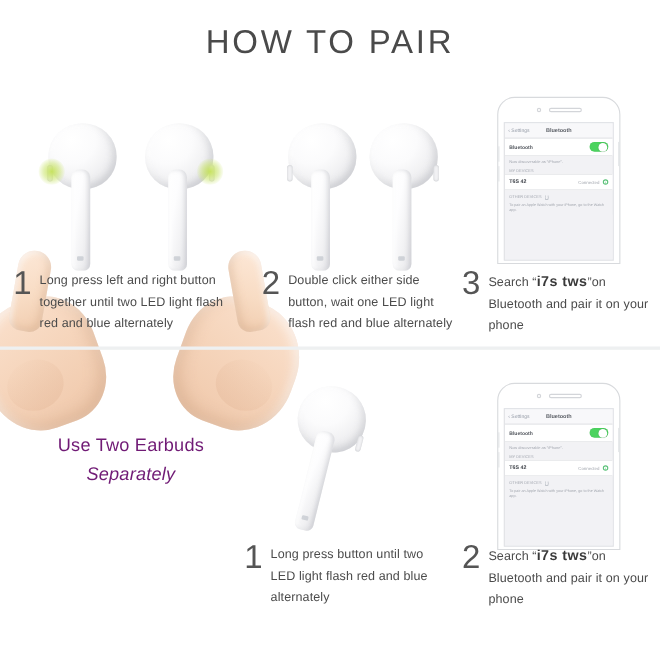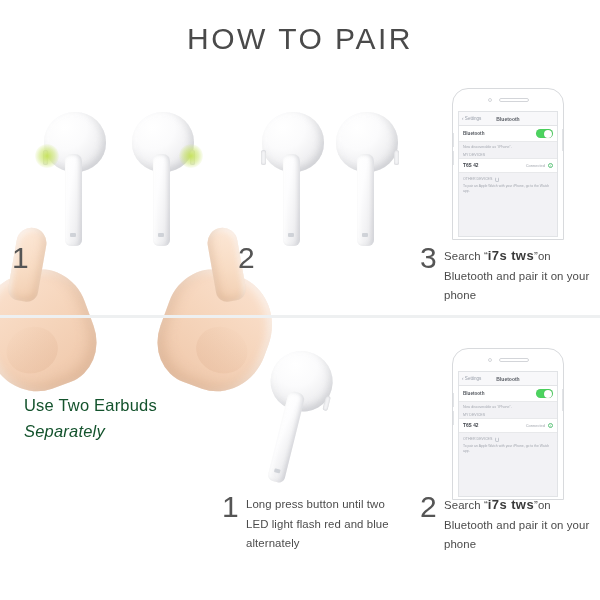--- a/index.html
+++ b/index.html
@@ -46,25 +46,25 @@
     font-size: 16.5px;
     font-weight: 400;
     color: #4a4a4a;
     letter-spacing: 0.2px;
   }
   .section-heading-bottom {
     position: absolute;
     top: 392px;
     left: 24px;
     width: 190px;
-    text-align: left;
+    text-align: center;
     font-size: 16.5px;
     line-height: 26px;
     font-weight: 400;
-    color: #14532d;
+    color: #701a75;
     letter-spacing: 0.2px;
   }
   .section-heading-bottom .hl2 { display: block; font-style: italic; }
 
   
   .divider {
     position: absolute;
     left: 0;
     top: 315px;
     width: 600px;
@@ -426,24 +426,26 @@
           <span class="spinner"></span>
         </div>
         <div class="foot-note">To pair an Apple Watch with your iPhone, go to the Watch app.</div>
         <div class="screen-fill"></div>
       </div>
     </div>
   </div>
 
   <div class="step" id="step-1">
     <div class="step-num">1</div>
+    <div class="step-text">Long press left and right button together until two LED light flash red and blue alternately</div>
   </div>
 
   <div class="step" id="step-2">
     <div class="step-num">2</div>
+    <div class="step-text">Double click either side button, wait one LED light flash red and blue alternately</div>
   </div>
 
   <div class="step" id="step-3">
     <div class="step-num">3</div>
     <div class="step-text"><span>Search “</span><span class="dev-name">i7s tws</span><span>”on Bluetooth and pair it on your phone</span></div>
   </div>
 
   <div class="divider"></div>
 
   <div class="section-heading-bottom">

